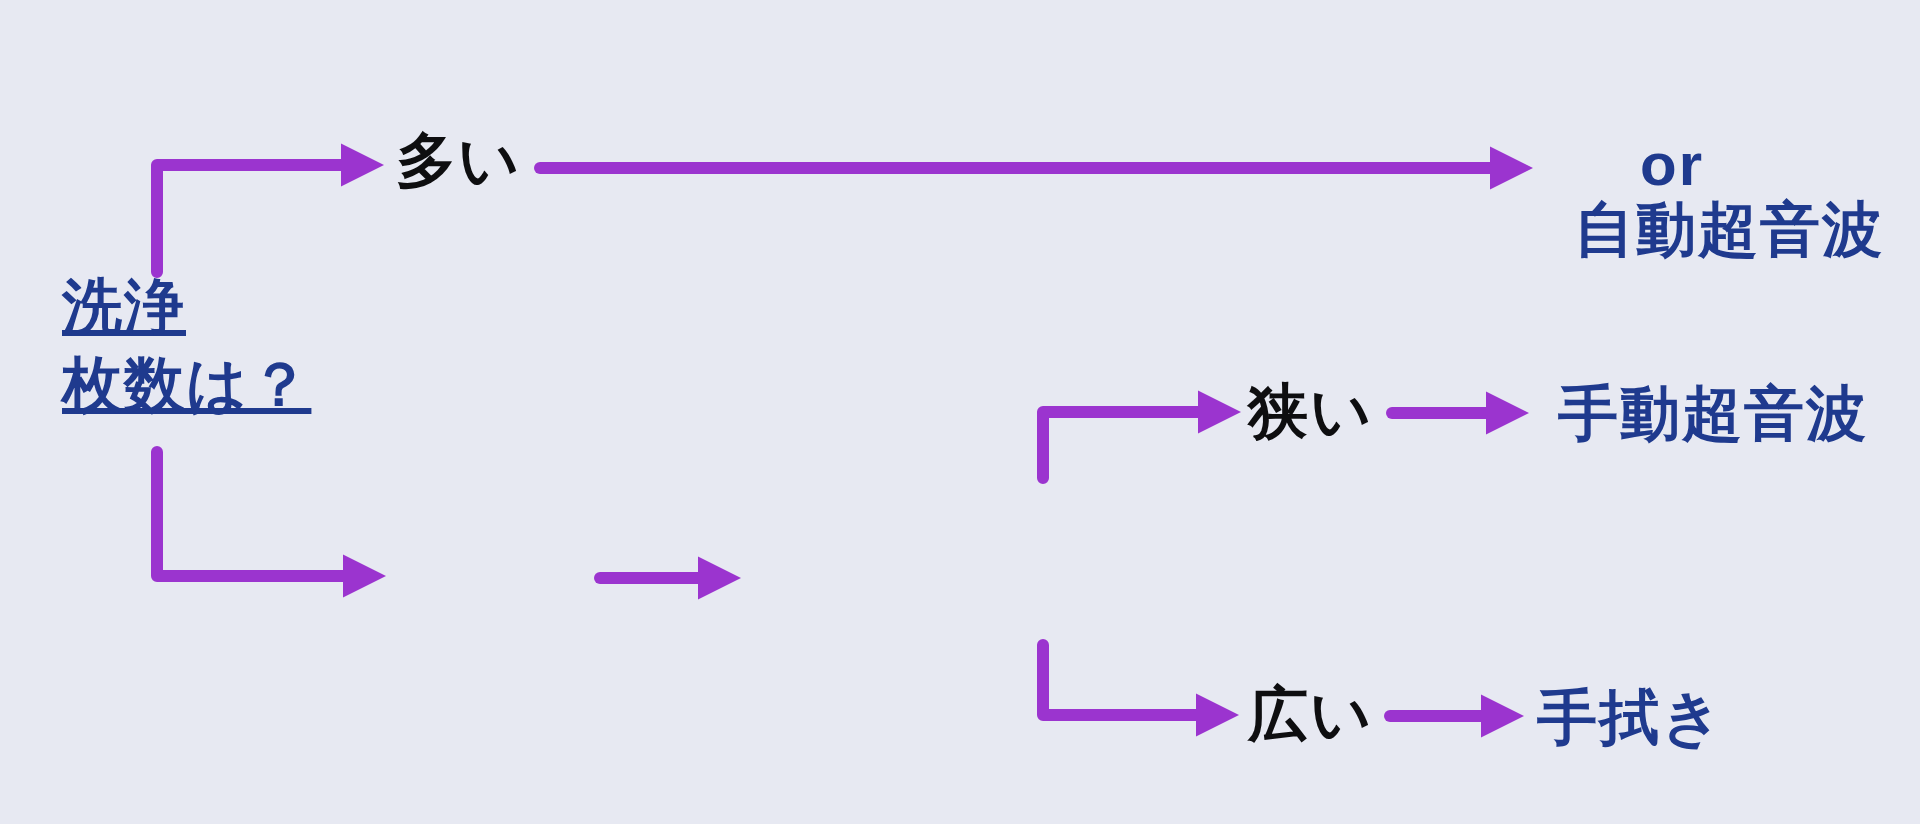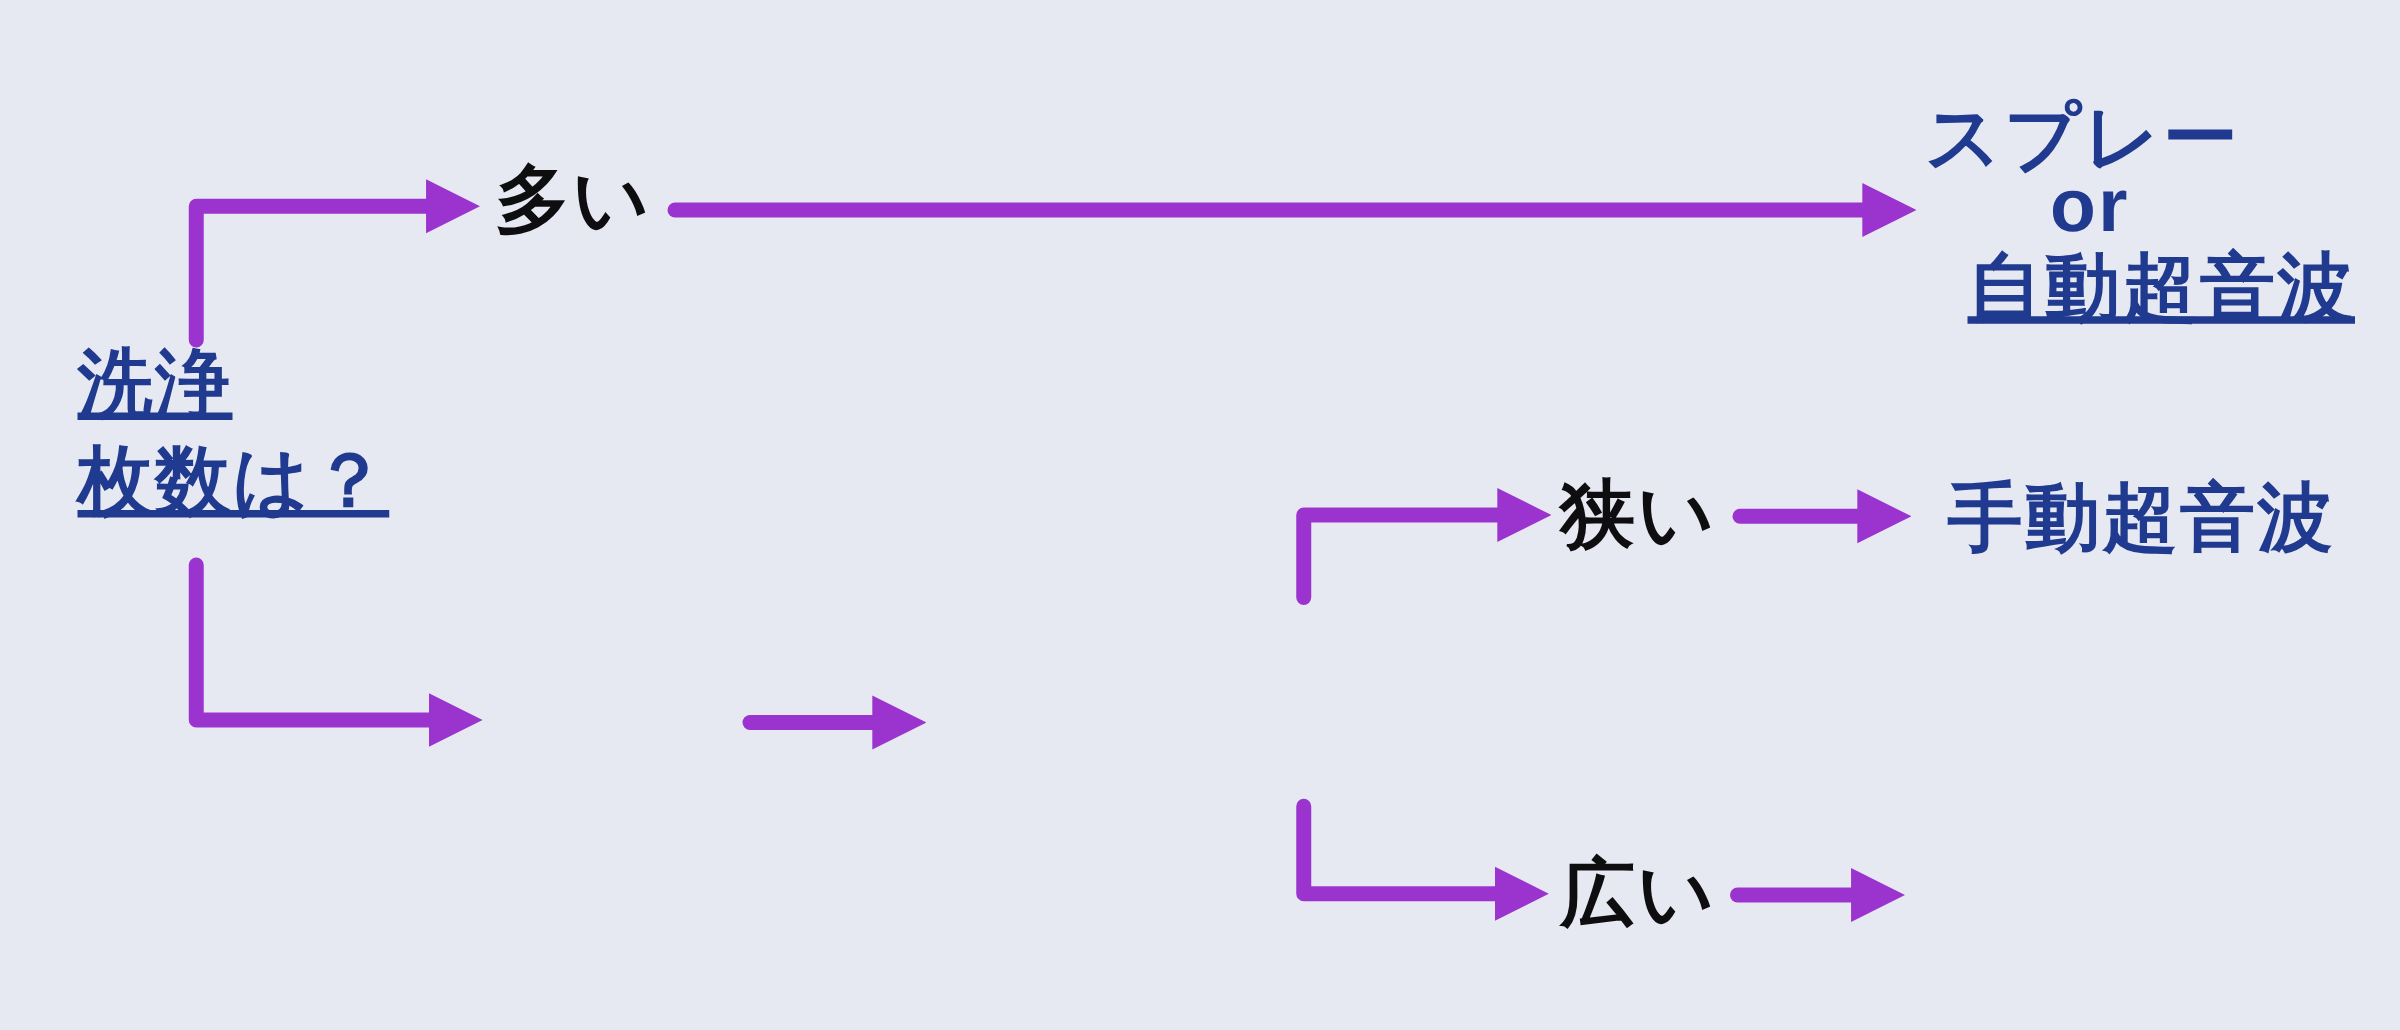--- a/index.html
+++ b/index.html
@@ -68,26 +68,26 @@
     <path class="flow" d="M1392,413 H1488" marker-end="url(#arrowhead)"></path>
     <path class="flow" d="M1043,645 V715 H1198" marker-end="url(#arrowhead)"></path>
     <path class="flow" d="M1390,716 H1483" marker-end="url(#arrowhead)"></path>
   </svg>
 
   <div class="node question" style="left:62px; top:268px;text-decoration:underline;">洗浄
 枚数は？</div>
 
   <div class="node branch-label" style="left:396px; top:134px;font-family:Liberation Mono, monospace;">多い</div>
 
-  <div class="node outcome" style="left:1540px; top:79px;">スプレー</div>
   <div class="node outcome" style="left:1640px; top:134px;">or</div>
-  <div class="node outcome" style="left:1574px; top:199px;text-decoration:underline;">自動超音波</div>
+  <div class="node outcome" style="left:1574px; top:199px;">自動超音波</div>
 
 
 
   <div class="node branch-label" style="left:1248px; top:381px;">狭い</div>
 
   <div class="node outcome" style="left:1538px; top:383px;margin-left:20px;">手動超音波</div>
 
   <div class="node branch-label" style="left:1248px; top:684px;">広い</div>
 
+  <div class="node outcome" style="left:1537px; top:687px;">手拭き</div>
 
 </div>
 
 </body></html>

